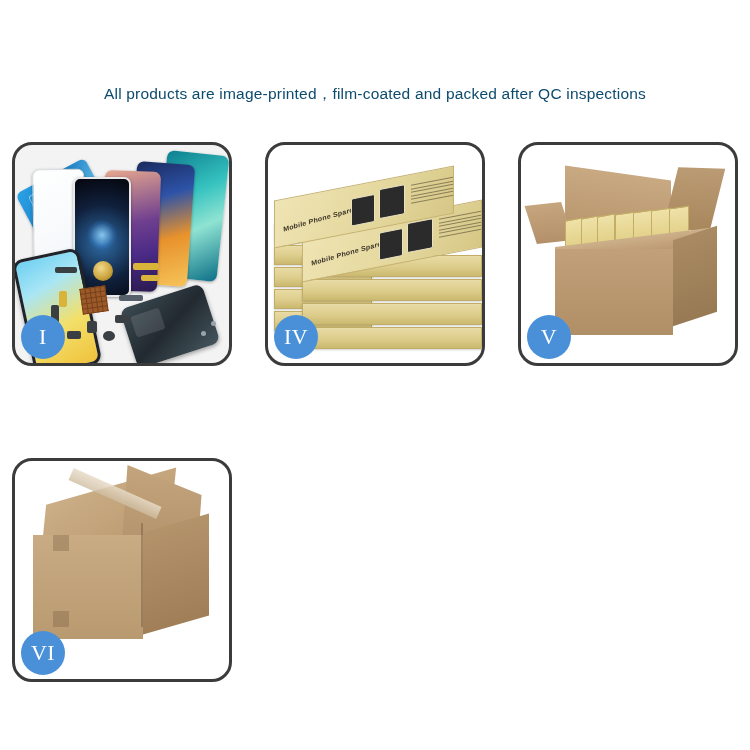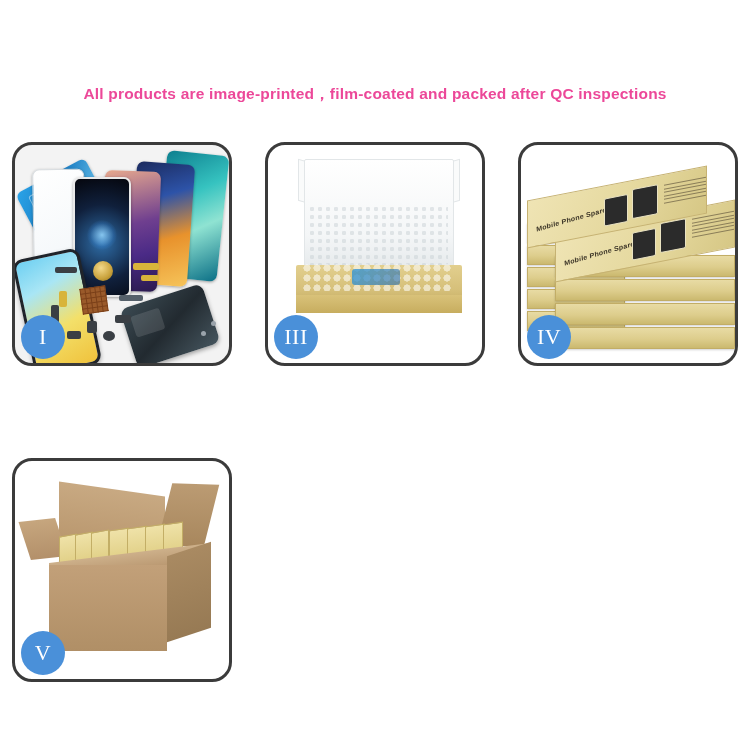--- a/index.html
+++ b/index.html
@@ -18,23 +18,23 @@
     font-size:35px;
     font-weight:500;
     letter-spacing:1.6px;
     color:#1a1a1a;
     white-space:nowrap;
   }
   .subtitle{
     position:absolute;left:0;top:84px;width:750px;
     text-align:center;
     font-size:15.5px;
-    font-weight:700;
+    font-weight:400;
     letter-spacing:.2px;
-    color:#ec4899;
+    color:#0c4a6e;
     white-space:nowrap;
   }
 
   
   .grid{
     position:absolute;left:12px;top:142px;
     width:726px;height:540px;
     display:grid;
     grid-template-columns:220px 220px 220px;
     grid-template-rows:224px 224px;
@@ -287,33 +287,20 @@
         <div class="flex" style="left:126px;top:130px;width:18px;height:6px;"></div>
         <div class="flex" style="left:44px;top:146px;width:8px;height:16px;"></div>
         <div class="part" style="left:104px;top:150px;width:24px;height:6px;background:#55606a;"></div>
         <div class="part" style="left:186px;top:186px;width:5px;height:5px;border-radius:50%;background:#9aa3ab;"></div>
         <div class="part" style="left:196px;top:176px;width:5px;height:5px;border-radius:50%;background:#9aa3ab;"></div>
       </div>
       <div class="badge">I</div>
     </div>
 
 
-    <div class="panel">
-      <div class="stage">
-        <div class="lid-flapL"></div>
-        <div class="lid-flapR"></div>
-        <div class="lid"></div>
-        <div class="foam"></div>
-        <div class="tray"></div>
-        <div class="tray-inner"></div>
-        <div class="tray-blue"></div>
-        <div class="tray-front"></div>
-      </div>
-      <div class="badge">III</div>
-    </div>
 
     <div class="panel">
       <div class="stage">
         <div class="stack">
 
           <div class="kbox" style="left:0px;top:64px;width:96px;height:18px;"></div>
           <div class="kbox" style="left:0px;top:86px;width:96px;height:18px;"></div>
           <div class="kbox" style="left:0px;top:108px;width:96px;height:18px;"></div>
           <div class="kbox" style="left:0px;top:130px;width:96px;height:18px;"></div>
           <div class="kbox" style="left:0px;top:152px;width:96px;height:18px;"></div>
@@ -370,15 +357,28 @@
         <div class="ybox" style="left:130px;top:64px;width:18px;height:44px;transform:skewY(-8deg);"></div>
         <div class="ybox" style="left:148px;top:62px;width:18px;height:44px;transform:skewY(-8deg);"></div>
 
         <div class="ctn-rim"></div>
         <div class="ctn-side"></div>
         <div class="ctn-body"></div>
       </div>
       <div class="badge">V</div>
     </div>
 
+    <div class="panel">
+      <div class="stage">
+        <div class="s-top"></div>
+        <div class="s-top2"></div>
+        <div class="s-tape"></div>
+        <div class="s-right"></div>
+        <div class="s-front"></div>
+        <div class="s-seamv"></div>
+        <div class="s-seamv2"></div>
+        <div class="s-edge" style="left:126px;top:62px;width:2px;height:104px;"></div>
+      </div>
+      <div class="badge">VI</div>
+    </div>
 
   </div>
 </div>
 
 </body></html>

